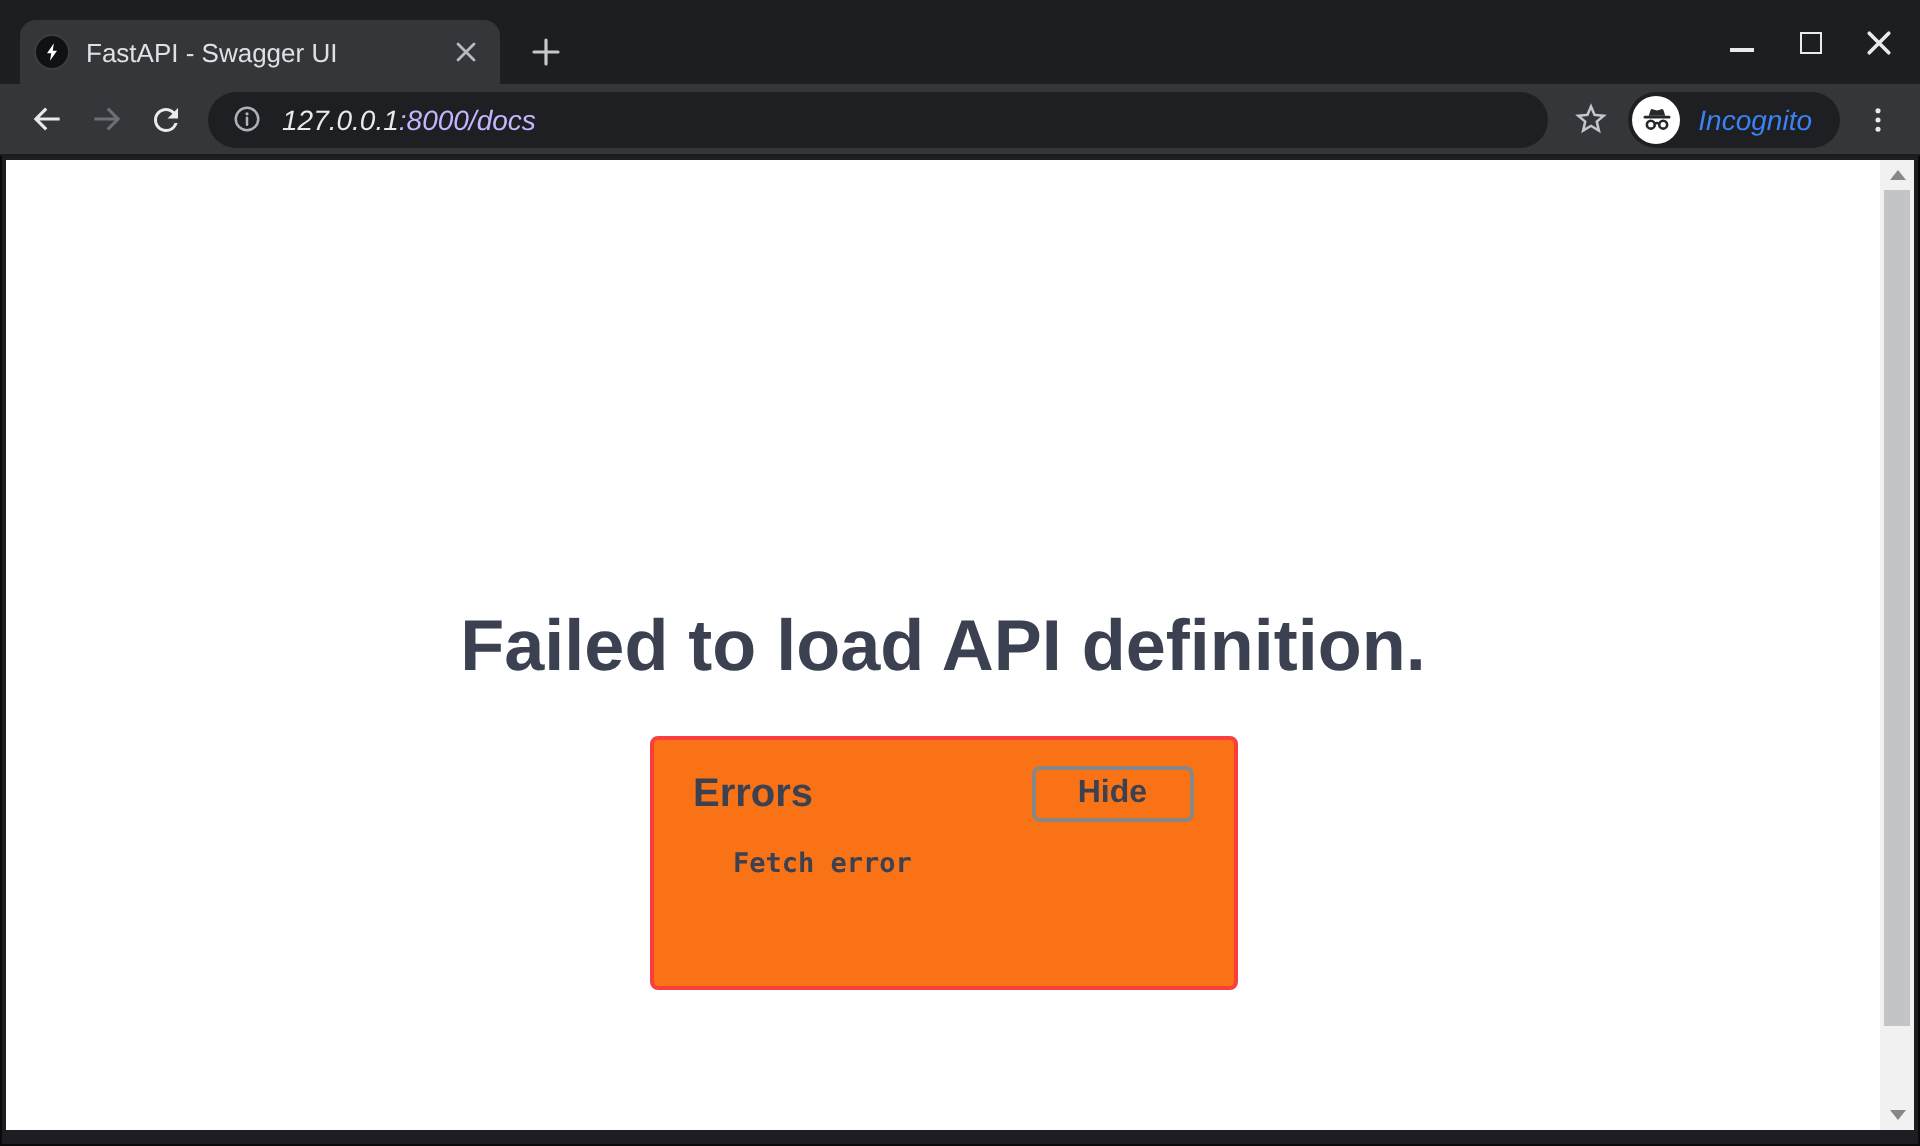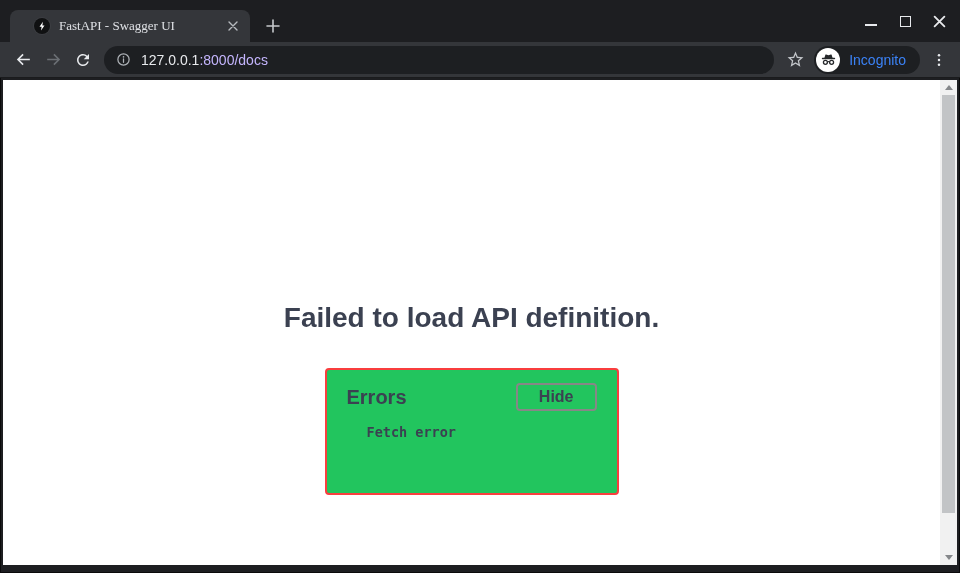--- a/index.html
+++ b/index.html
@@ -10,21 +10,21 @@
     font-family:"Liberation Sans", sans-serif;
     overflow:hidden;
     box-shadow: inset 0 0 0 1px #0a0a0b;
   }
 
   
   .titlebar { position:absolute; top:0; left:0; right:0; height:42px; background:#1d1e21; }
   .tab {
     position:absolute; left:10px; top:10px; width:240px; height:32px;
     background:#34363a; border-radius:8px 8px 0 0;
-    display:flex; align-items:center; padding:0 6px 0 24px;font-family:Liberation Serif, serif;
+    display:flex; align-items:center; padding:0 6px 0 8px;
   }
   .favicon {
     width:16px; height:16px; border-radius:50%; background:#101112;
     display:flex; align-items:center; justify-content:center;
     margin-right:9px; flex:none; box-shadow:0 0 0 1px #3c3e42;
   }
   .tab-title { color:#dfe1e5; font-size:13px; flex:1; white-space:nowrap; overflow:hidden; }
   .tab-close {
     width:18px; height:18px; border-radius:50%; flex:none;
     display:flex; align-items:center; justify-content:center; margin-right:2px;
@@ -39,20 +39,21 @@
   }
   .win-btn { width:22px; height:22px; display:flex; align-items:center; justify-content:center; }
   .min-glyph { width:12px; height:2px; background:#e8eaed; margin-top:8px; }
   .max-glyph { width:11px; height:11px; border:1.5px solid #e8eaed; }
 
   
   .toolbar {
     position:absolute; top:42px; left:0; right:0; height:36px;
     background:#34363a; display:flex; align-items:center; padding:0 8px;
     border-bottom:1px solid #1a1b1d;
+    font-style:italic;
   }
   .nav-btn {
     width:30px; height:30px; border-radius:50%; flex:none;
     display:flex; align-items:center; justify-content:center;
   }
   .url-bar {
     flex:1; height:28px; background:#1d1f22; border-radius:14px;
     display:flex; align-items:center; padding:0 12px; margin:0 6px;
   }
   .url-info-icon { display:flex; margin-right:10px; }
@@ -73,27 +74,27 @@
 
   
   .content {
     position:absolute; top:80px; left:3px; right:3px; bottom:8px;
     background:#ffffff; overflow:hidden;
   }
   .page-area { position:absolute; top:0; left:0; right:17px; bottom:0; }
 
   .api-heading {
     position:absolute; top:222px; left:0; right:0;
-    text-align:center; font-size:28px; font-weight:700; color:#3b4151;
+    text-align:center; font-size:36px; font-weight:700; color:#3b4151;
   }
 
   .errors-panel {
     position:absolute; top:208px; left:50%; transform:translateX(-50%);
     width:294px; min-height:127px;
-    background:#22c55e; border:2px solid #f93e3e; border-radius:4px;
+    background:#f97316; border:2px solid #f93e3e; border-radius:4px;
     padding:13px 20px 16px 20px;
   }
   .errors-header { display:flex; justify-content:space-between; align-items:center; }
   .errors-title { font-size:20px; font-weight:700; color:#3b4151; }
   .hide-btn {
     padding:3px 21px; border:2px solid #878787; border-radius:4px;
     background:transparent; font-weight:700; font-size:16px; color:#3b4151;
     font-family:"Liberation Sans", sans-serif; cursor:pointer;
   }
   .error-item {

